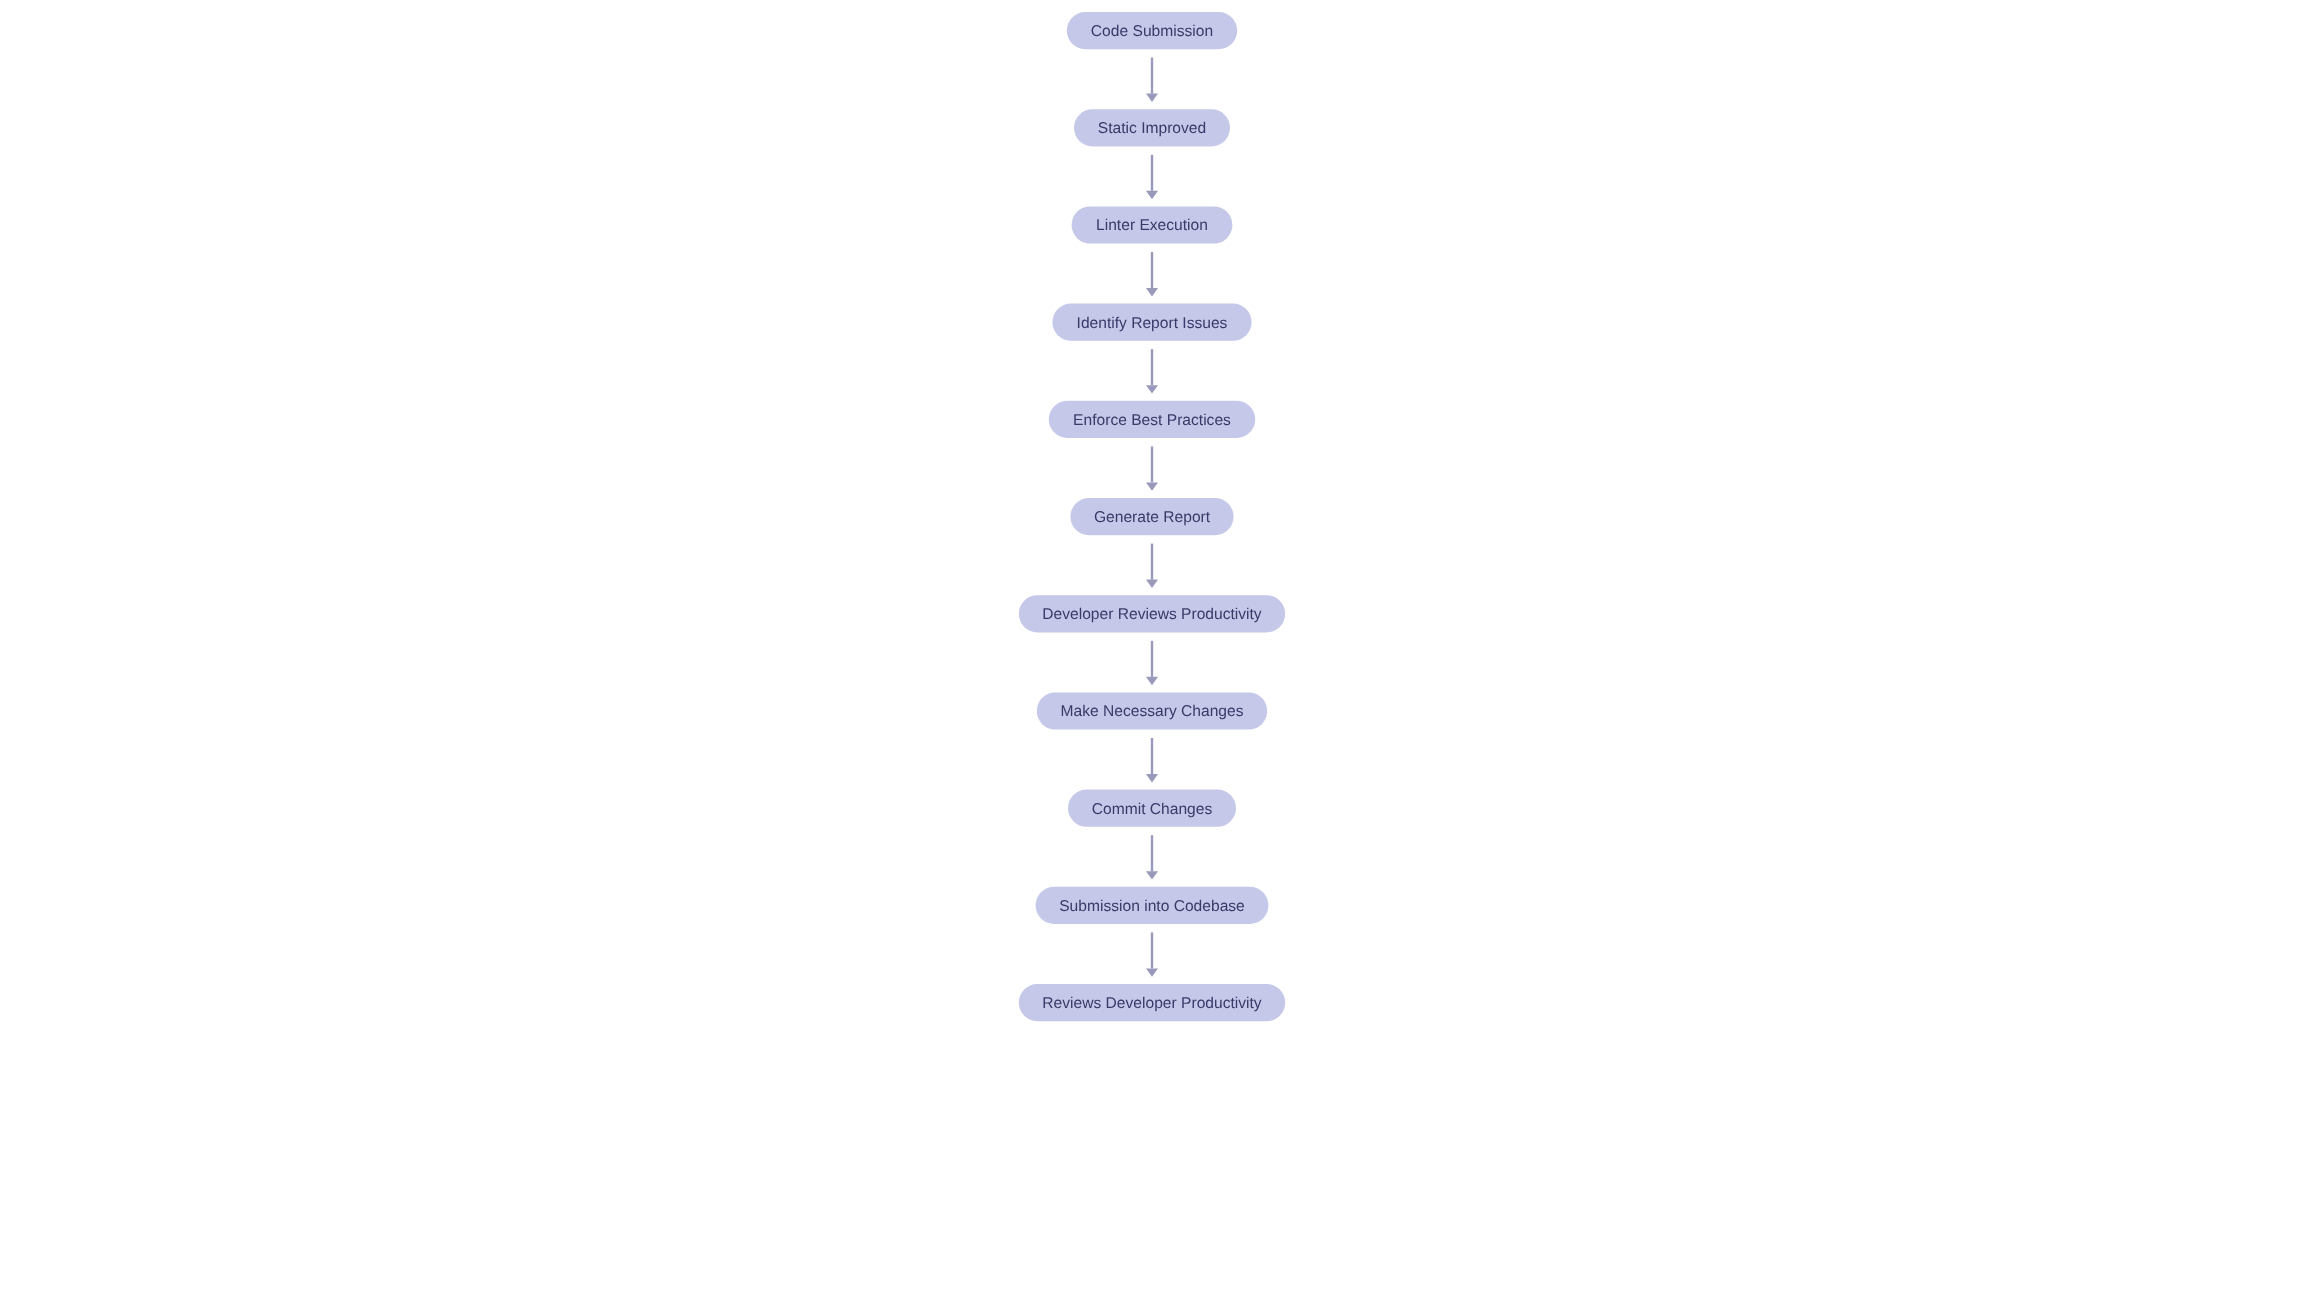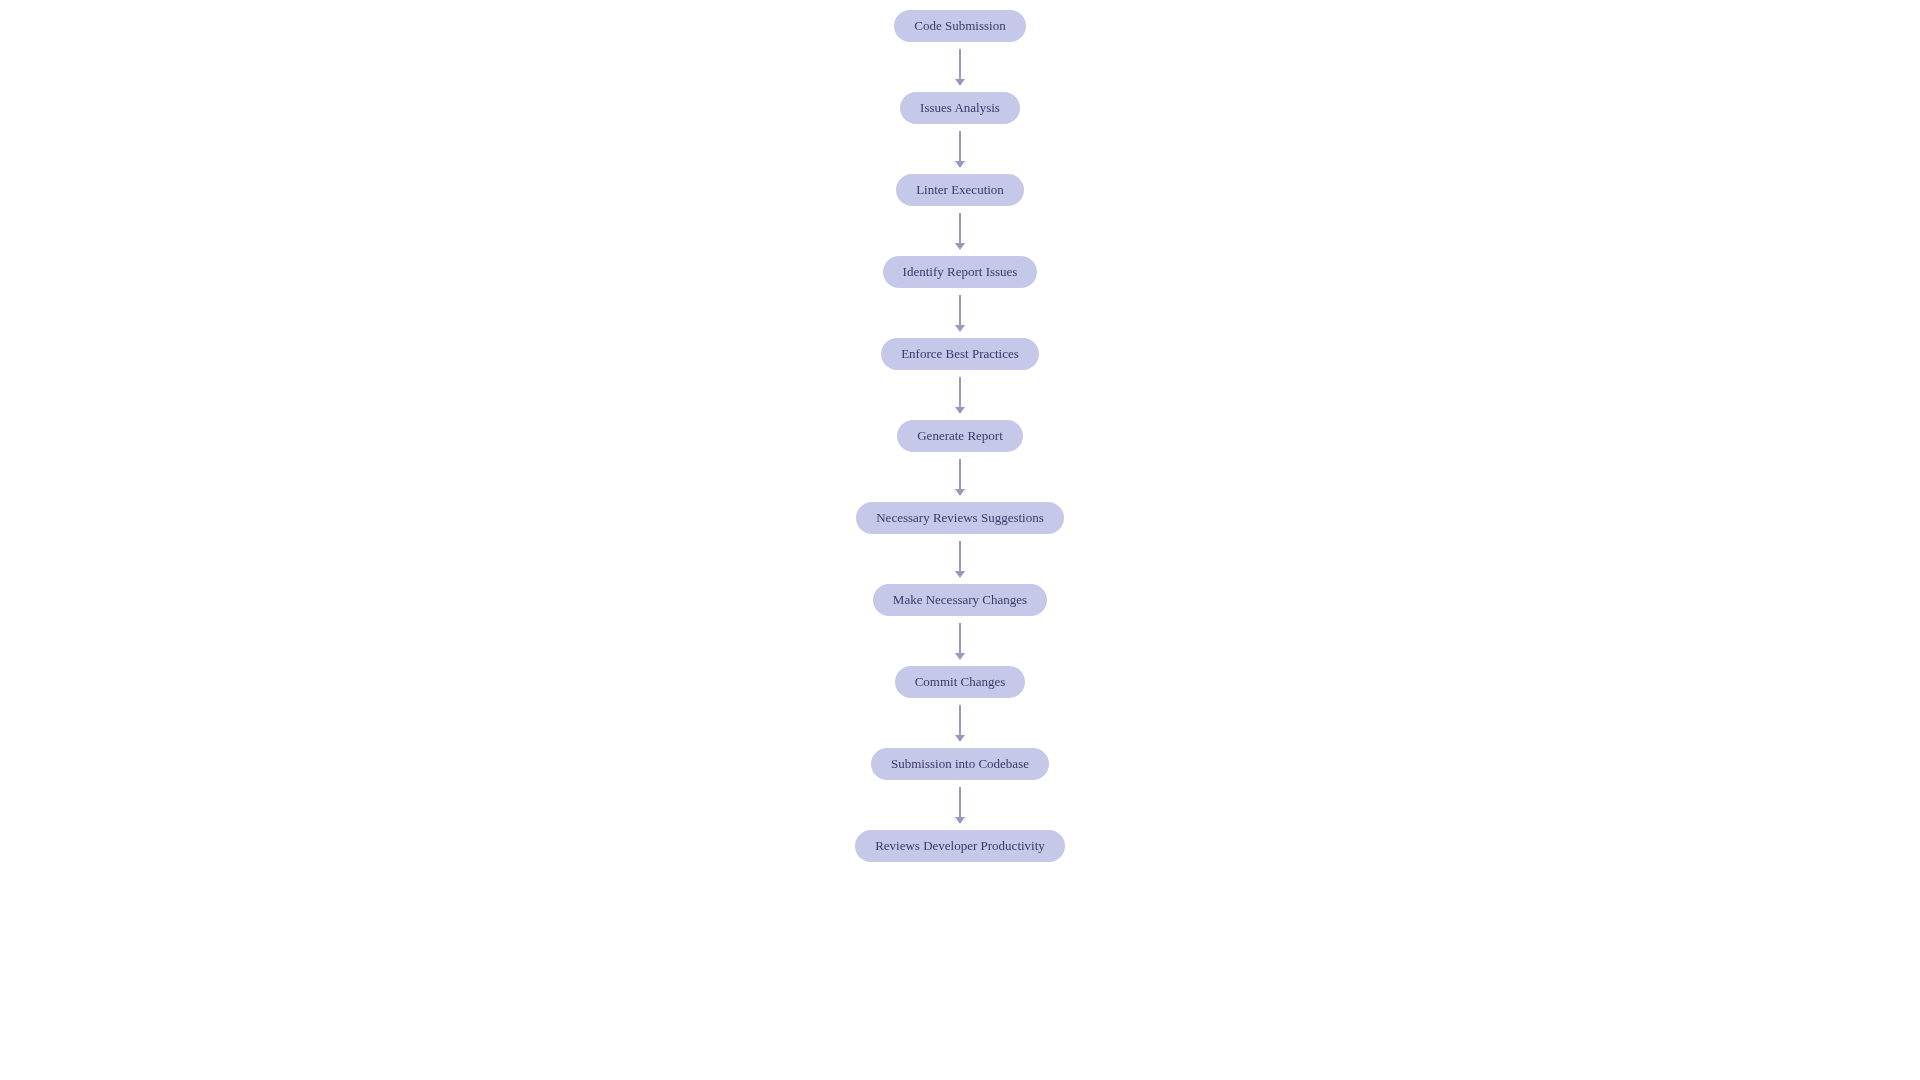--- a/index.html
+++ b/index.html
@@ -15,21 +15,20 @@
       font-family: Arial, sans-serif;
       overflow: hidden;
     }
 
     .diagram-container {
       display: flex;
       flex-direction: column;
       align-items: center;
       padding-top: 10px;
       width: 100%;
-      font-family: Liberation Serif, serif;
     }
 
     .flow-node {
       background-color: #c5c8e8;
       border-radius: 20px;
       padding: 8px 20px;
       font-size: 13px;
       color: #3a3a6a;
       text-align: center;
       min-width: 120px;
@@ -69,21 +68,21 @@
 </head>
 <body>
 
 <div class="diagram-container">
 
 <div class="flow-node">Code Submission</div>
     <div class="connector">
       <div class="connector-line"></div>
       <div class="connector-arrow"></div>
     </div>
-    <div class="flow-node">Issues Analysis</div>
+    <div class="flow-node">Static Improved</div>
     <div class="connector">
       <div class="connector-line"></div>
       <div class="connector-arrow"></div>
     </div>
     <div class="flow-node">Linter Execution</div>
     <div class="connector">
       <div class="connector-line"></div>
       <div class="connector-arrow"></div>
     </div>
     <div class="flow-node">Identify Report Issues</div>
@@ -94,21 +93,21 @@
     <div class="flow-node">Enforce Best Practices</div>
     <div class="connector">
       <div class="connector-line"></div>
       <div class="connector-arrow"></div>
     </div>
     <div class="flow-node">Generate Report</div>
     <div class="connector">
       <div class="connector-line"></div>
       <div class="connector-arrow"></div>
     </div>
-    <div class="flow-node wide">Necessary Reviews Suggestions</div>
+    <div class="flow-node wide">Developer Reviews Productivity</div>
     <div class="connector">
       <div class="connector-line"></div>
       <div class="connector-arrow"></div>
     </div>
     <div class="flow-node wide">Make Necessary Changes</div>
     <div class="connector">
       <div class="connector-line"></div>
       <div class="connector-arrow"></div>
     </div>
     <div class="flow-node">Commit Changes</div>

